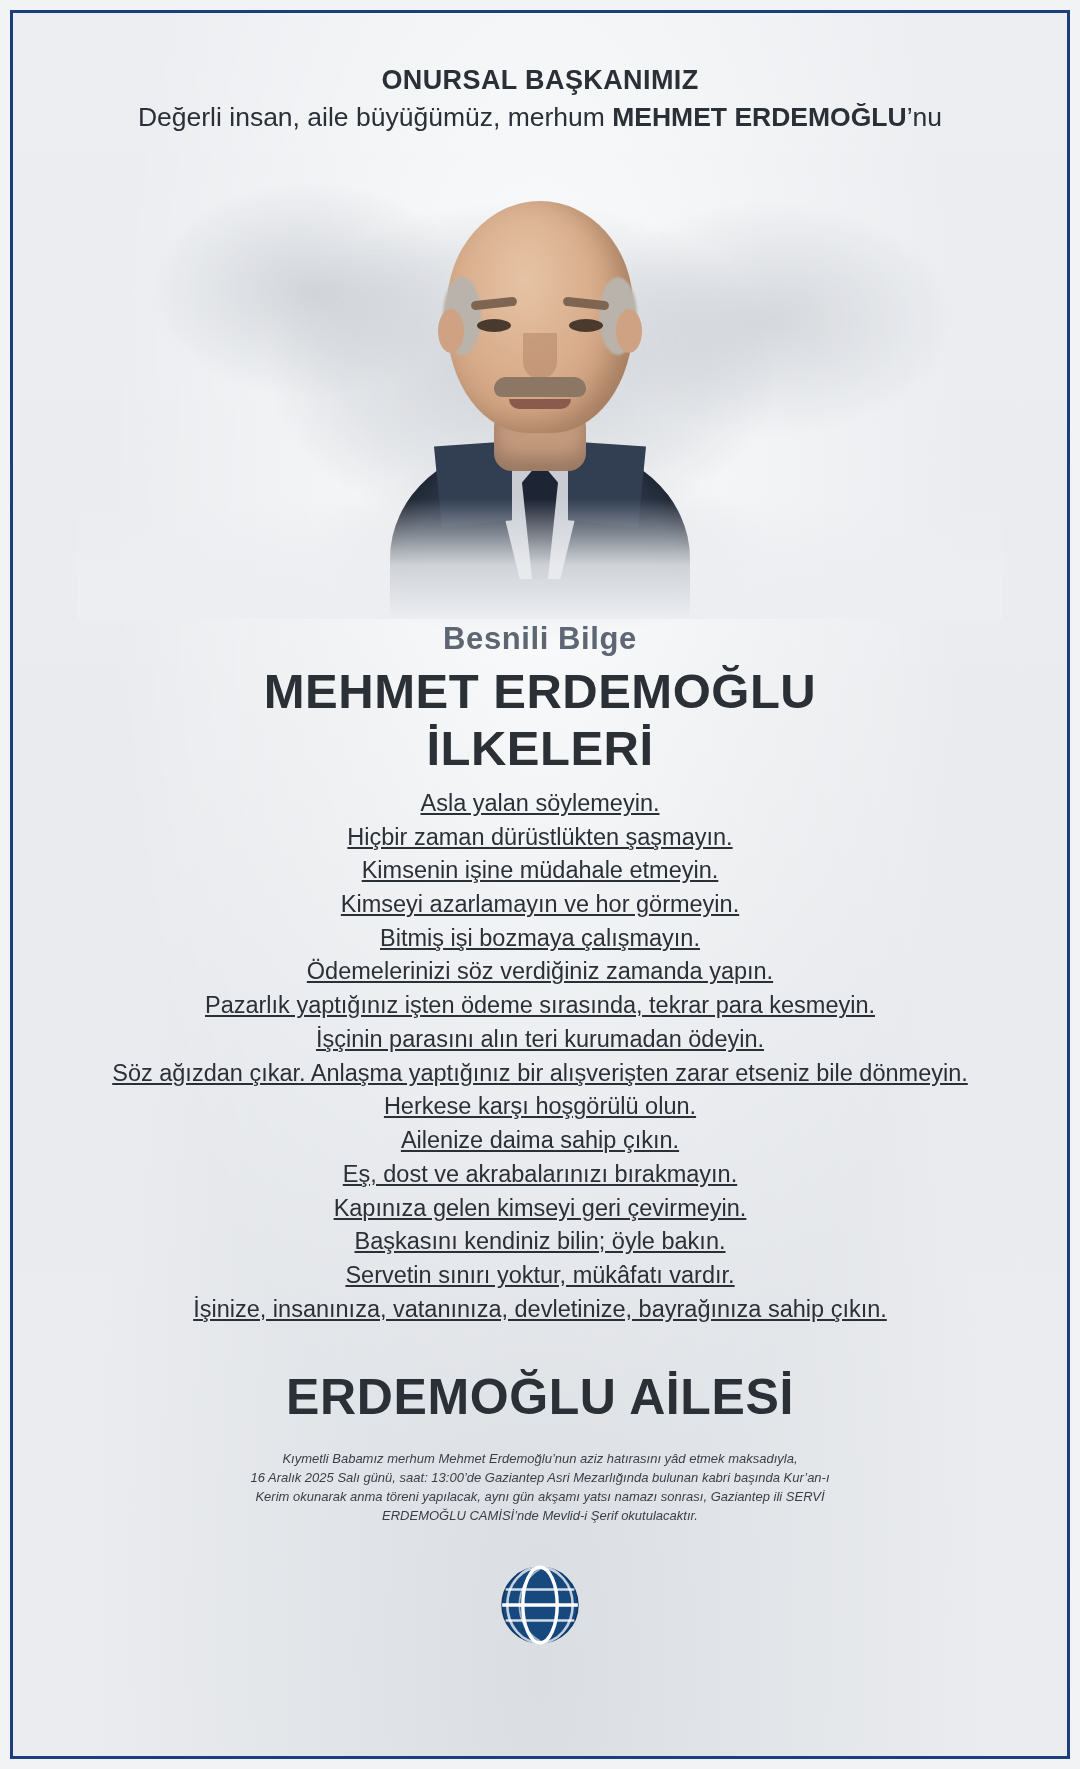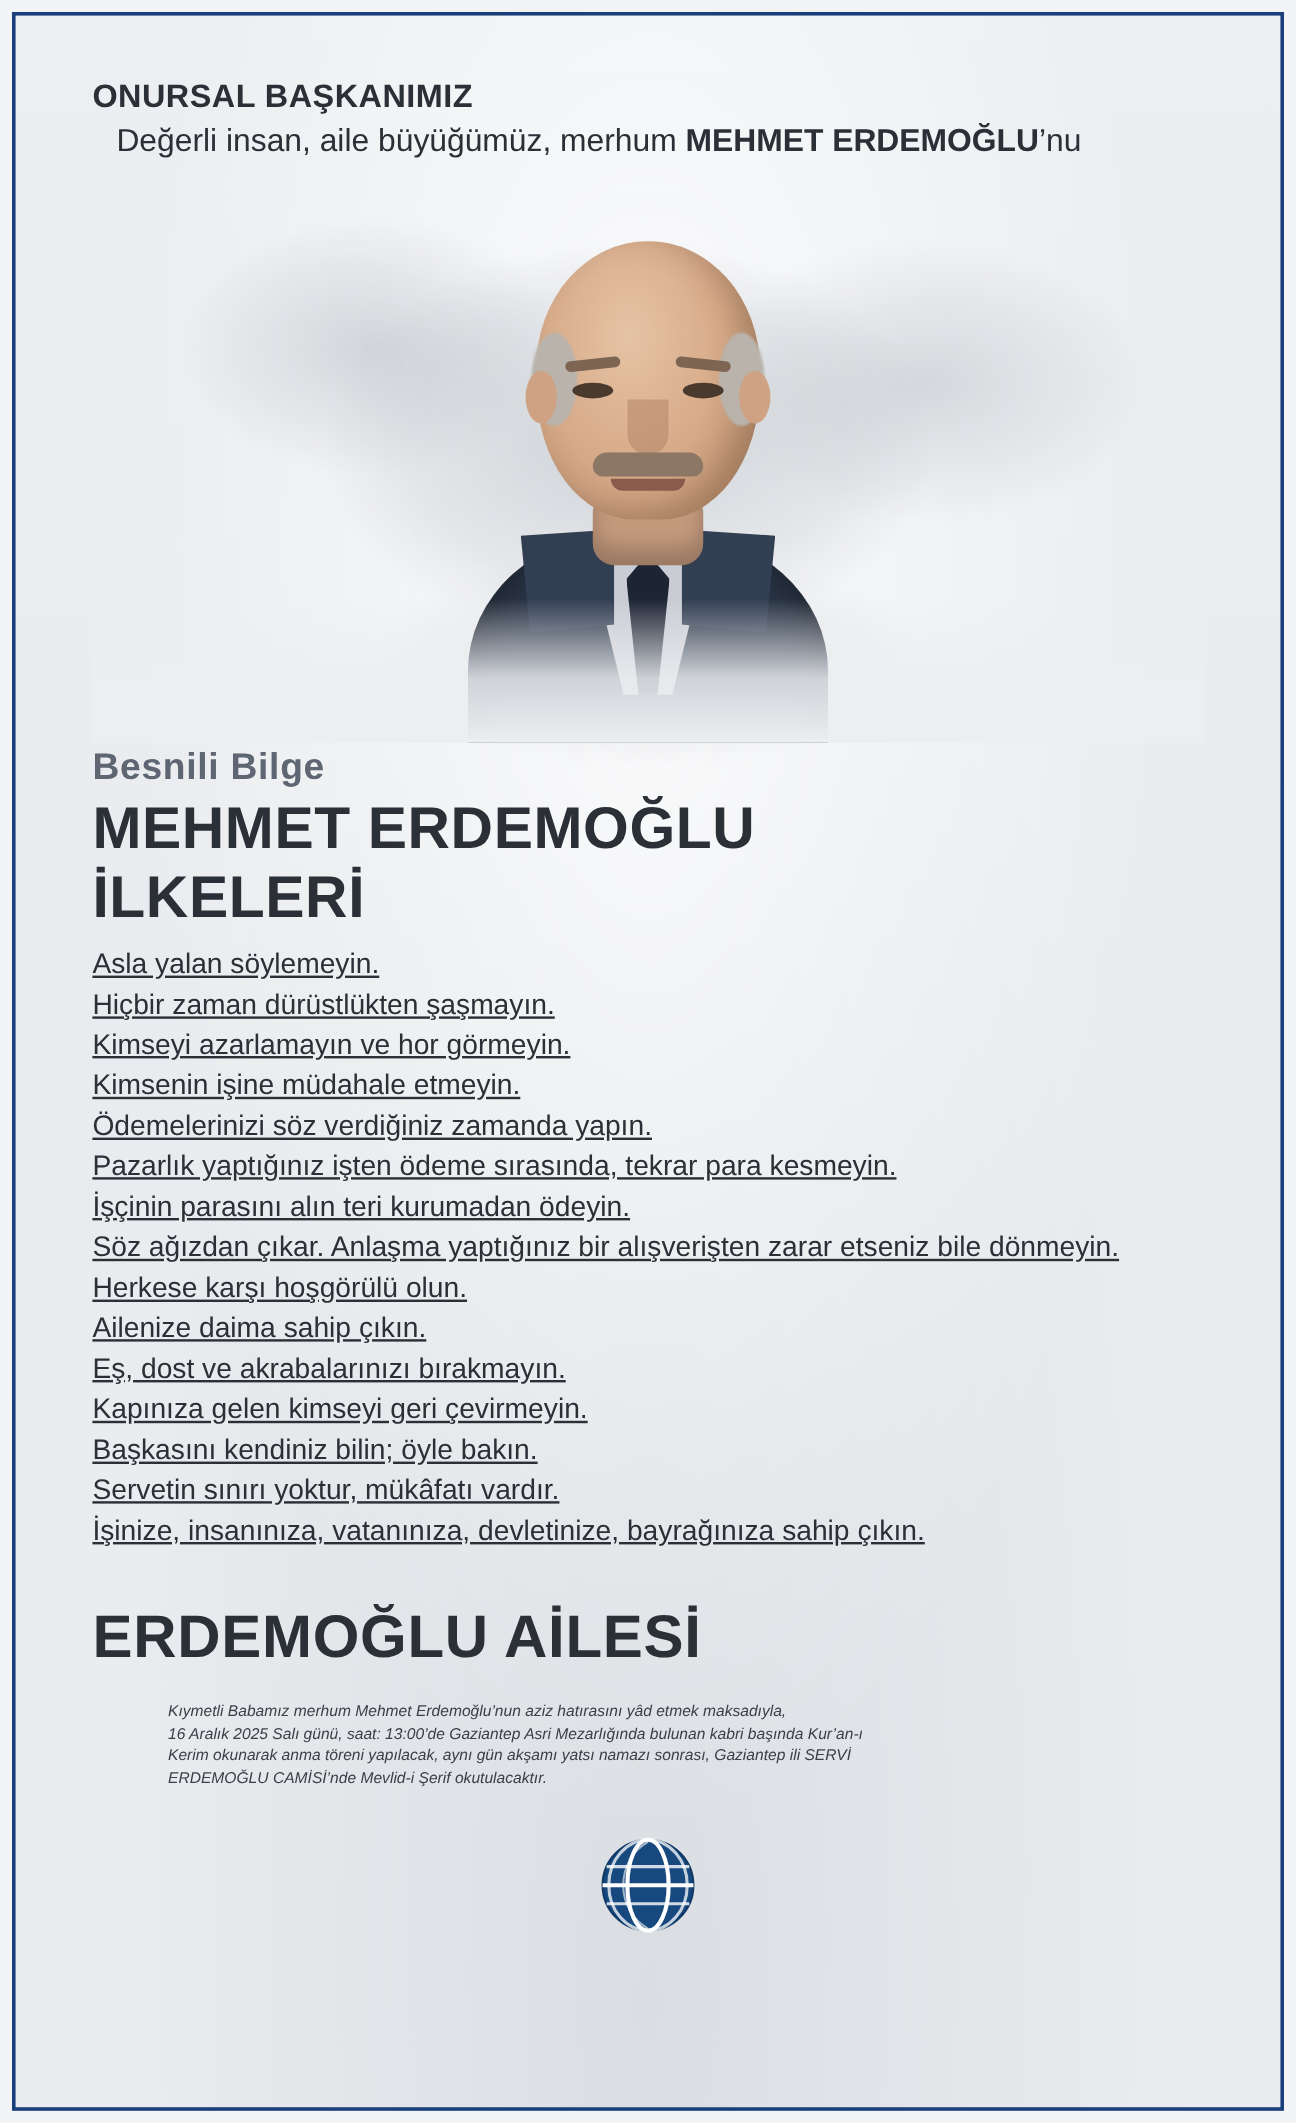--- a/index.html
+++ b/index.html
@@ -46,21 +46,21 @@
     pointer-events: none;
   }
 
   .content {
     position: relative;
     z-index: 3;
     width: 100%;
     height: 100%;
     box-sizing: border-box;
     padding: 52px 64px 20px 64px;
-    text-align: left;
+    text-align: center;
   }
 
   
   .header-line1 {
     font-size: 27px;
     font-weight: bold;
     letter-spacing: 0.4px;
     color: #2b2f36;
     margin: 0 0 4px 0;
   }
@@ -360,22 +360,23 @@
 
       <div class="eyebrow">Besnili Bilge</div>
       <div class="main-name">
         <span>MEHMET ERDEMOĞLU</span><br>
         <span>İLKELERİ</span>
       </div>
 
       <ul class="principles">
         <li>Asla yalan söylemeyin.</li>
         <li>Hiçbir zaman dürüstlükten şaşmayın.</li>
+        <li>Kimsenin işine müdahale etmeyin.</li>
         <li>Kimseyi azarlamayın ve hor görmeyin.</li>
-        <li>Kimsenin işine müdahale etmeyin.</li>
+        <li>Bitmiş işi bozmaya çalışmayın.</li>
         <li>Ödemelerinizi söz verdiğiniz zamanda yapın.</li>
         <li>Pazarlık yaptığınız işten ödeme sırasında, tekrar para kesmeyin.</li>
         <li>İşçinin parasını alın teri kurumadan ödeyin.</li>
         <li>Söz ağızdan çıkar. Anlaşma yaptığınız bir alışverişten zarar etseniz bile dönmeyin.</li>
         <li>Herkese karşı hoşgörülü olun.</li>
         <li>Ailenize daima sahip çıkın.</li>
         <li>Eş, dost ve akrabalarınızı bırakmayın.</li>
         <li>Kapınıza gelen kimseyi geri çevirmeyin.</li>
         <li>Başkasını kendiniz bilin; öyle bakın.</li>
         <li>Servetin sınırı yoktur, mükâfatı vardır.</li>

